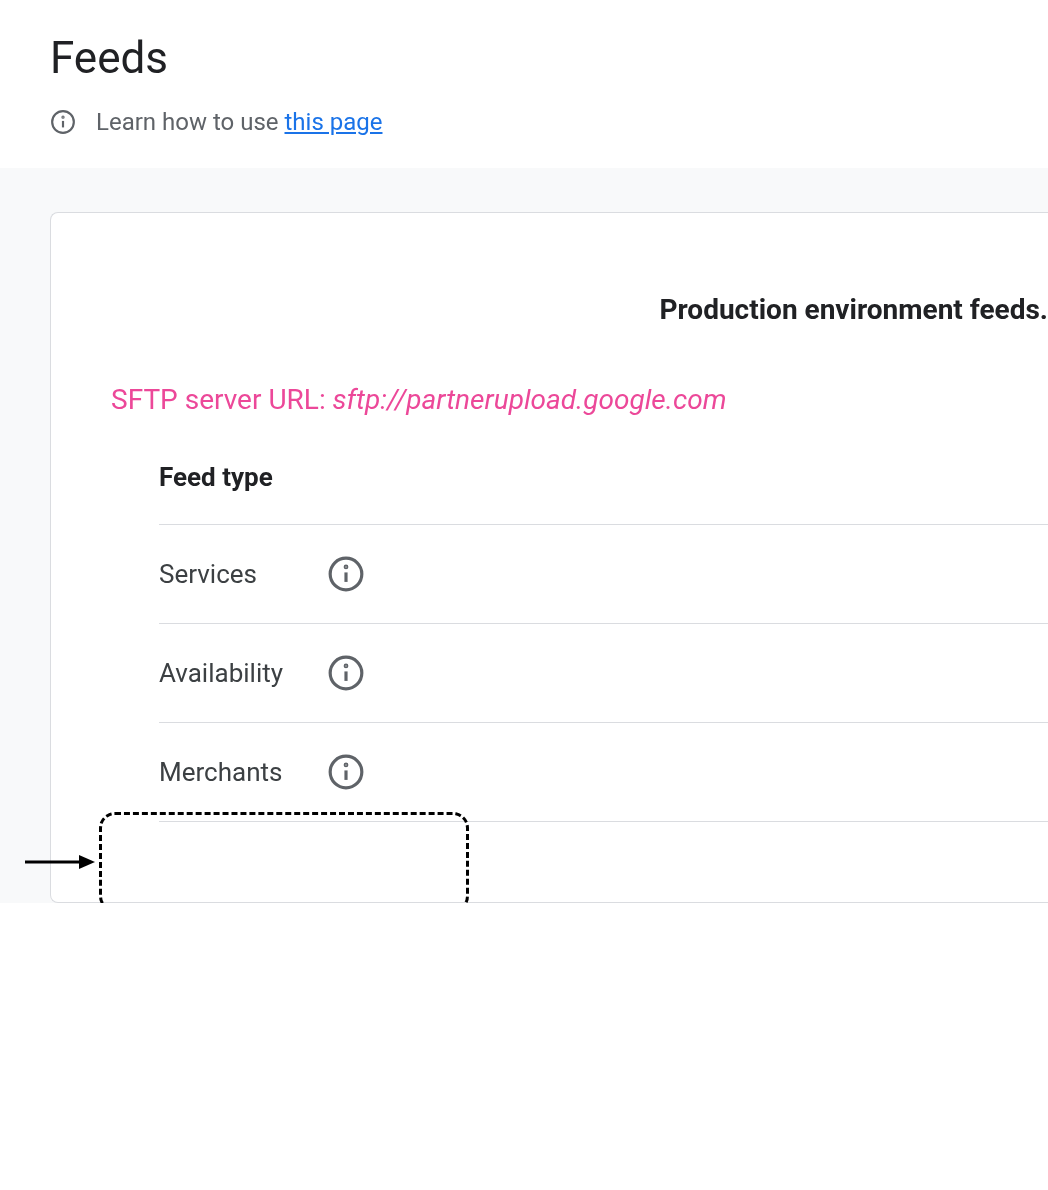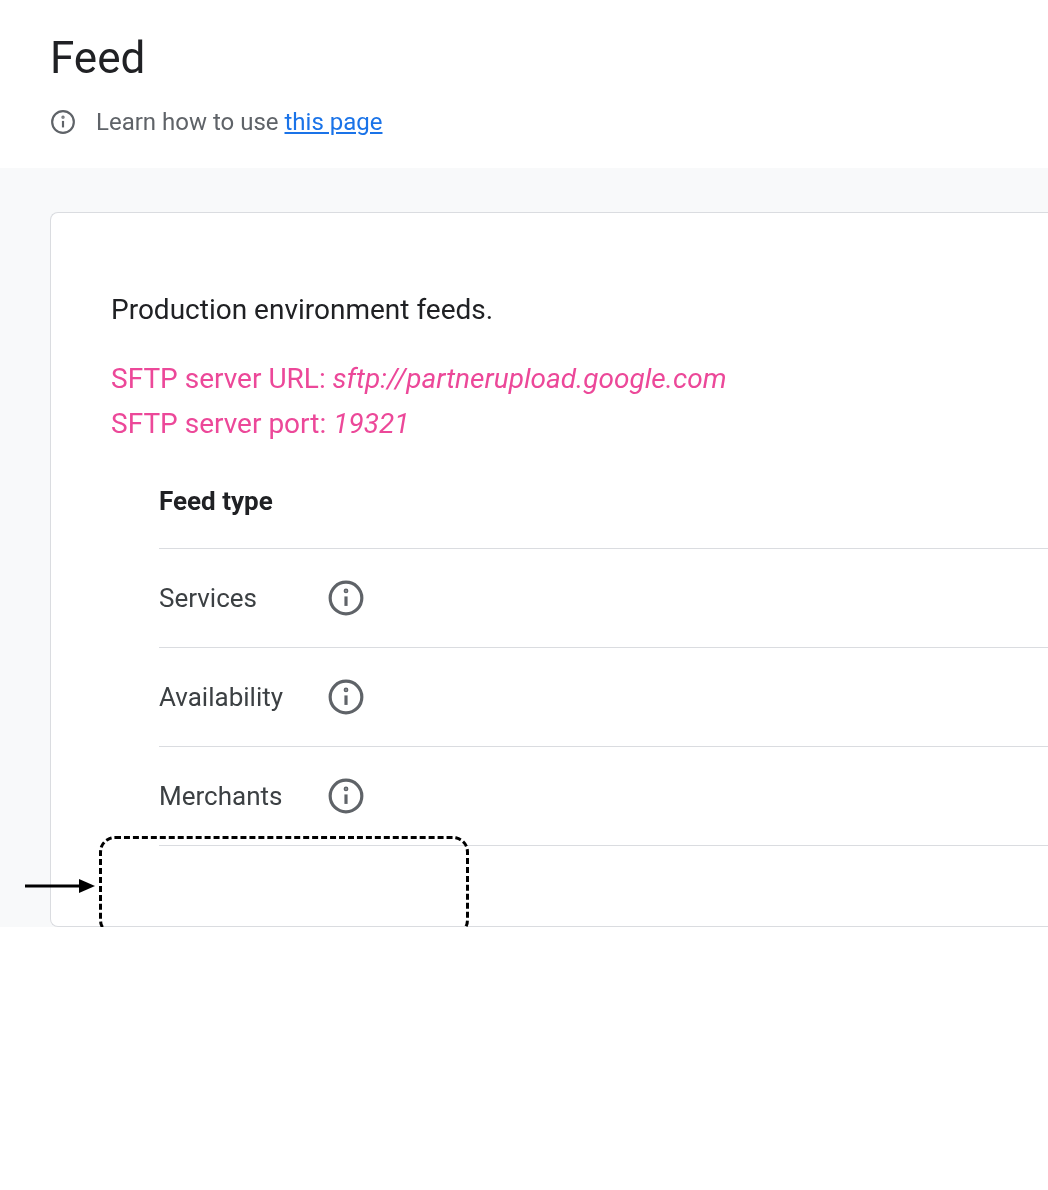--- a/index.html
+++ b/index.html
@@ -46,22 +46,23 @@
     .card {
       background: #fff;
       border: 1px solid #dadce0;
       border-radius: 8px 0 0 8px;
       border-right: none;
       padding: 80px 0 80px 60px;
     }
     .card-title {
       font-size: 28px;
       color: #202124;
-      margin-bottom: 36px;
-      font-weight: 400;
+      margin-bottom: 57px;
+      font-weight: 700;
+      text-align: right;
     }
     .sftp-line {
       font-size: 28px;
       color: #ec4899;
       margin-bottom: 12px;
       font-weight: 400;
     }
     .sftp-line .italic {
       font-style: italic;
     }
@@ -104,41 +105,38 @@
       pointer-events: none;
     }
     .arrow {
       position: absolute;
     }
   </style>
 </head>
 <body>
 
 <div class="header">
-  <h1 class="page-title">Feed</h1>
+  <h1 class="page-title">Feeds</h1>
   <div class="learn-how">
     <svg class="info-icon-small" viewBox="0 0 24 24" fill="none" stroke="#5f6368" stroke-width="2">
       <circle cx="12" cy="12" r="10"></circle>
       <line x1="12" y1="11" x2="12" y2="17"></line>
       <circle cx="12" cy="7.5" r="0.5" fill="#5f6368"></circle>
     </svg>
     <span>
       <span>Learn how to use </span><a href="#" class="learn-link">this page</a>
     </span>
   </div>
 </div>
 
 <div class="content-area">
   <div class="card">
     <div class="card-title">Production environment feeds.</div>
     <div class="sftp-line">
       <span>SFTP server URL: </span><span class="italic">sftp://partnerupload.google.com</span>
-    </div>
-    <div class="sftp-line">
-      <span>SFTP server port: </span><span class="italic">19321</span>
     </div>
 
     <div class="table-wrapper">
       <div class="table-header">Feed type</div>
 
       <div class="table-row">
         <span class="row-label">Services</span>
         <svg class="info-icon" viewBox="0 0 24 24" fill="none" stroke="#5f6368" stroke-width="2">
           <circle cx="12" cy="12" r="10"></circle>
           <line x1="12" y1="11" x2="12" y2="17"></line>

